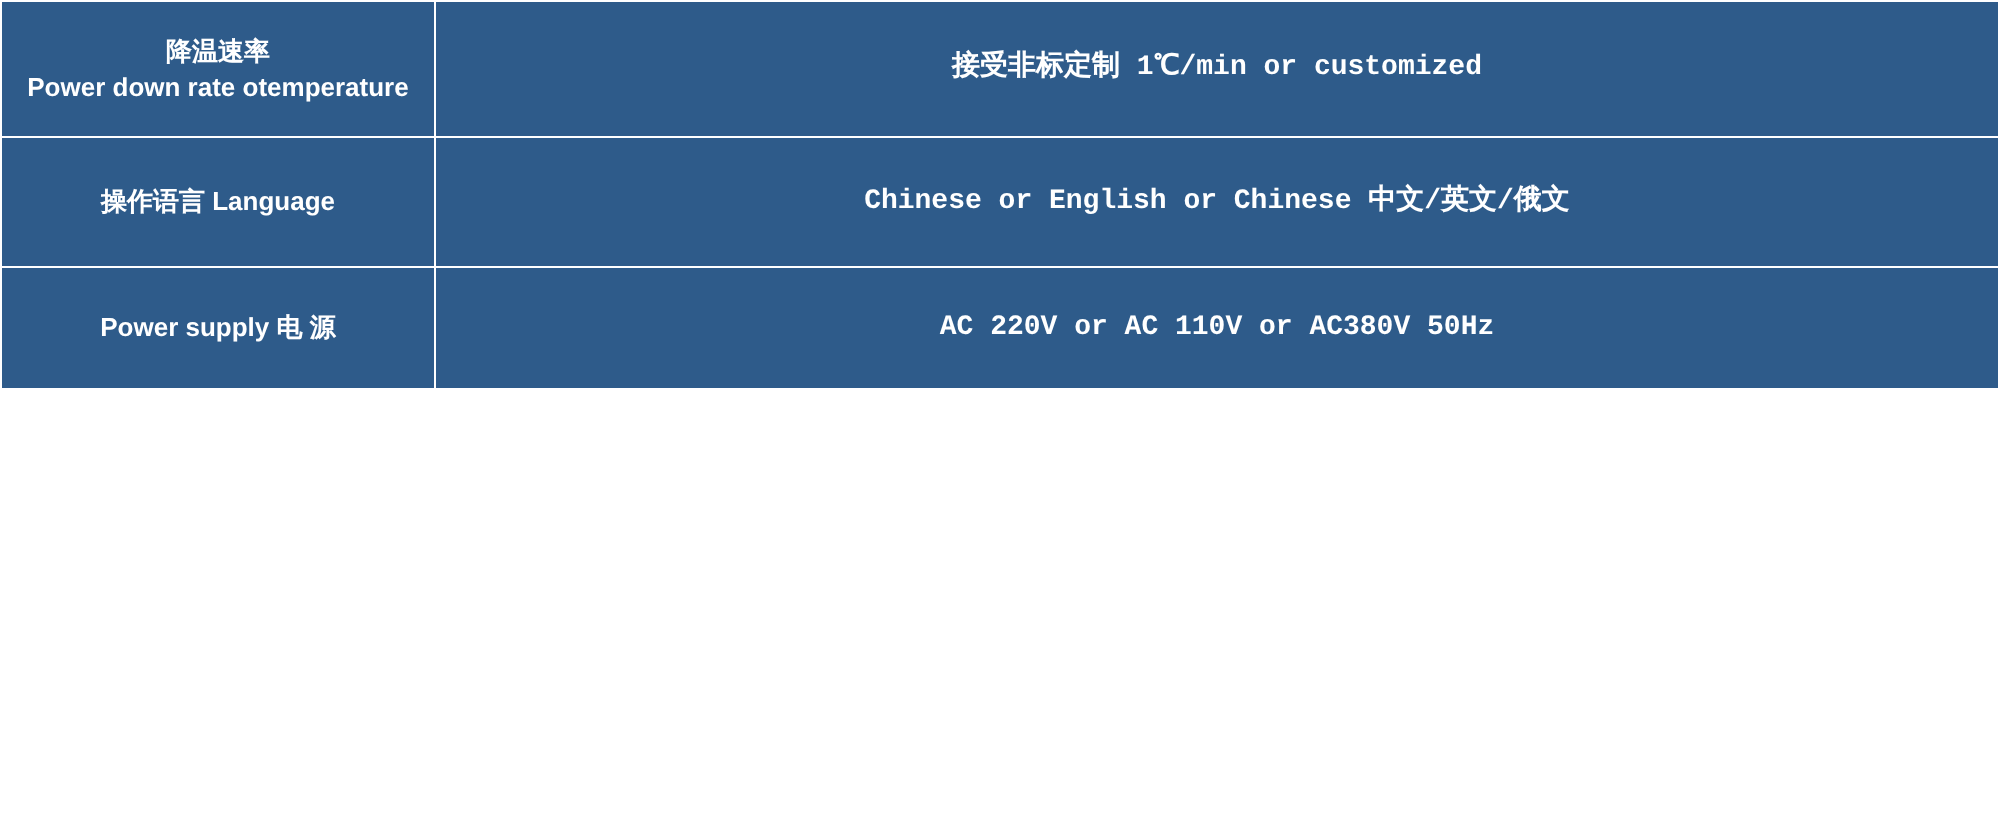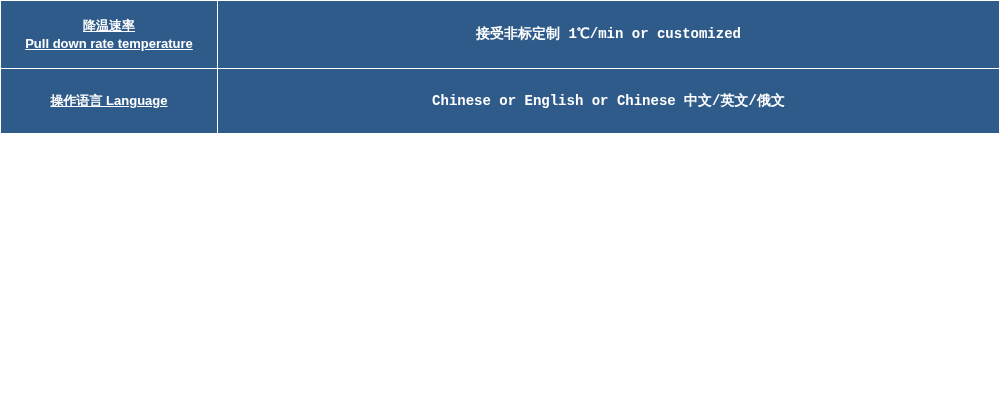--- a/index.html
+++ b/index.html
@@ -25,21 +25,20 @@
     color: #ffffff;
     font-weight: bold;
     text-align: center;
     vertical-align: middle;
     padding: 6px 8px;
     line-height: 1.35;
   }
   .spec-table td.label {
     width: 200px;
     font-size: 13px;
-    text-decoration: underline;
   }
   .spec-table td.value {
     font-size: 14px;
     font-family: Liberation Mono, monospace;
   }
   .label-line {
     display: block;
   }
   .label-line.cn {
     font-size: 13px;
@@ -64,30 +63,37 @@
   }
 </style>
 </head>
 <body>
 
 <table class="spec-table">
   <tbody>
     <tr class="r1">
       <td class="label">
         <span class="label-line cn">降温速率</span>
-        <span class="label-line en">Pull down rate temperature</span>
+        <span class="label-line en">Power down rate otemperature</span>
       </td>
       <td class="value">接受非标定制 1℃/min or customized</td>
     </tr>
     <tr class="r3">
       <td class="label">
         <span class="label-line cn">操作语言 Language</span>
         <span class="label-line en"></span>
       </td>
       <td class="value">Chinese or English or Chinese 中文/英文/俄文</td>
     </tr>
+    <tr class="r6">
+      <td class="label">
+        <span class="label-line cn">Power supply 电 源</span>
+        <span class="label-line en"></span>
+      </td>
+      <td class="value">AC 220V or AC 110V or AC380V 50Hz</td>
+    </tr>
   </tbody>
 </table>
 
 <div class="footer">
   
   
 </div>
 
 </body></html>

